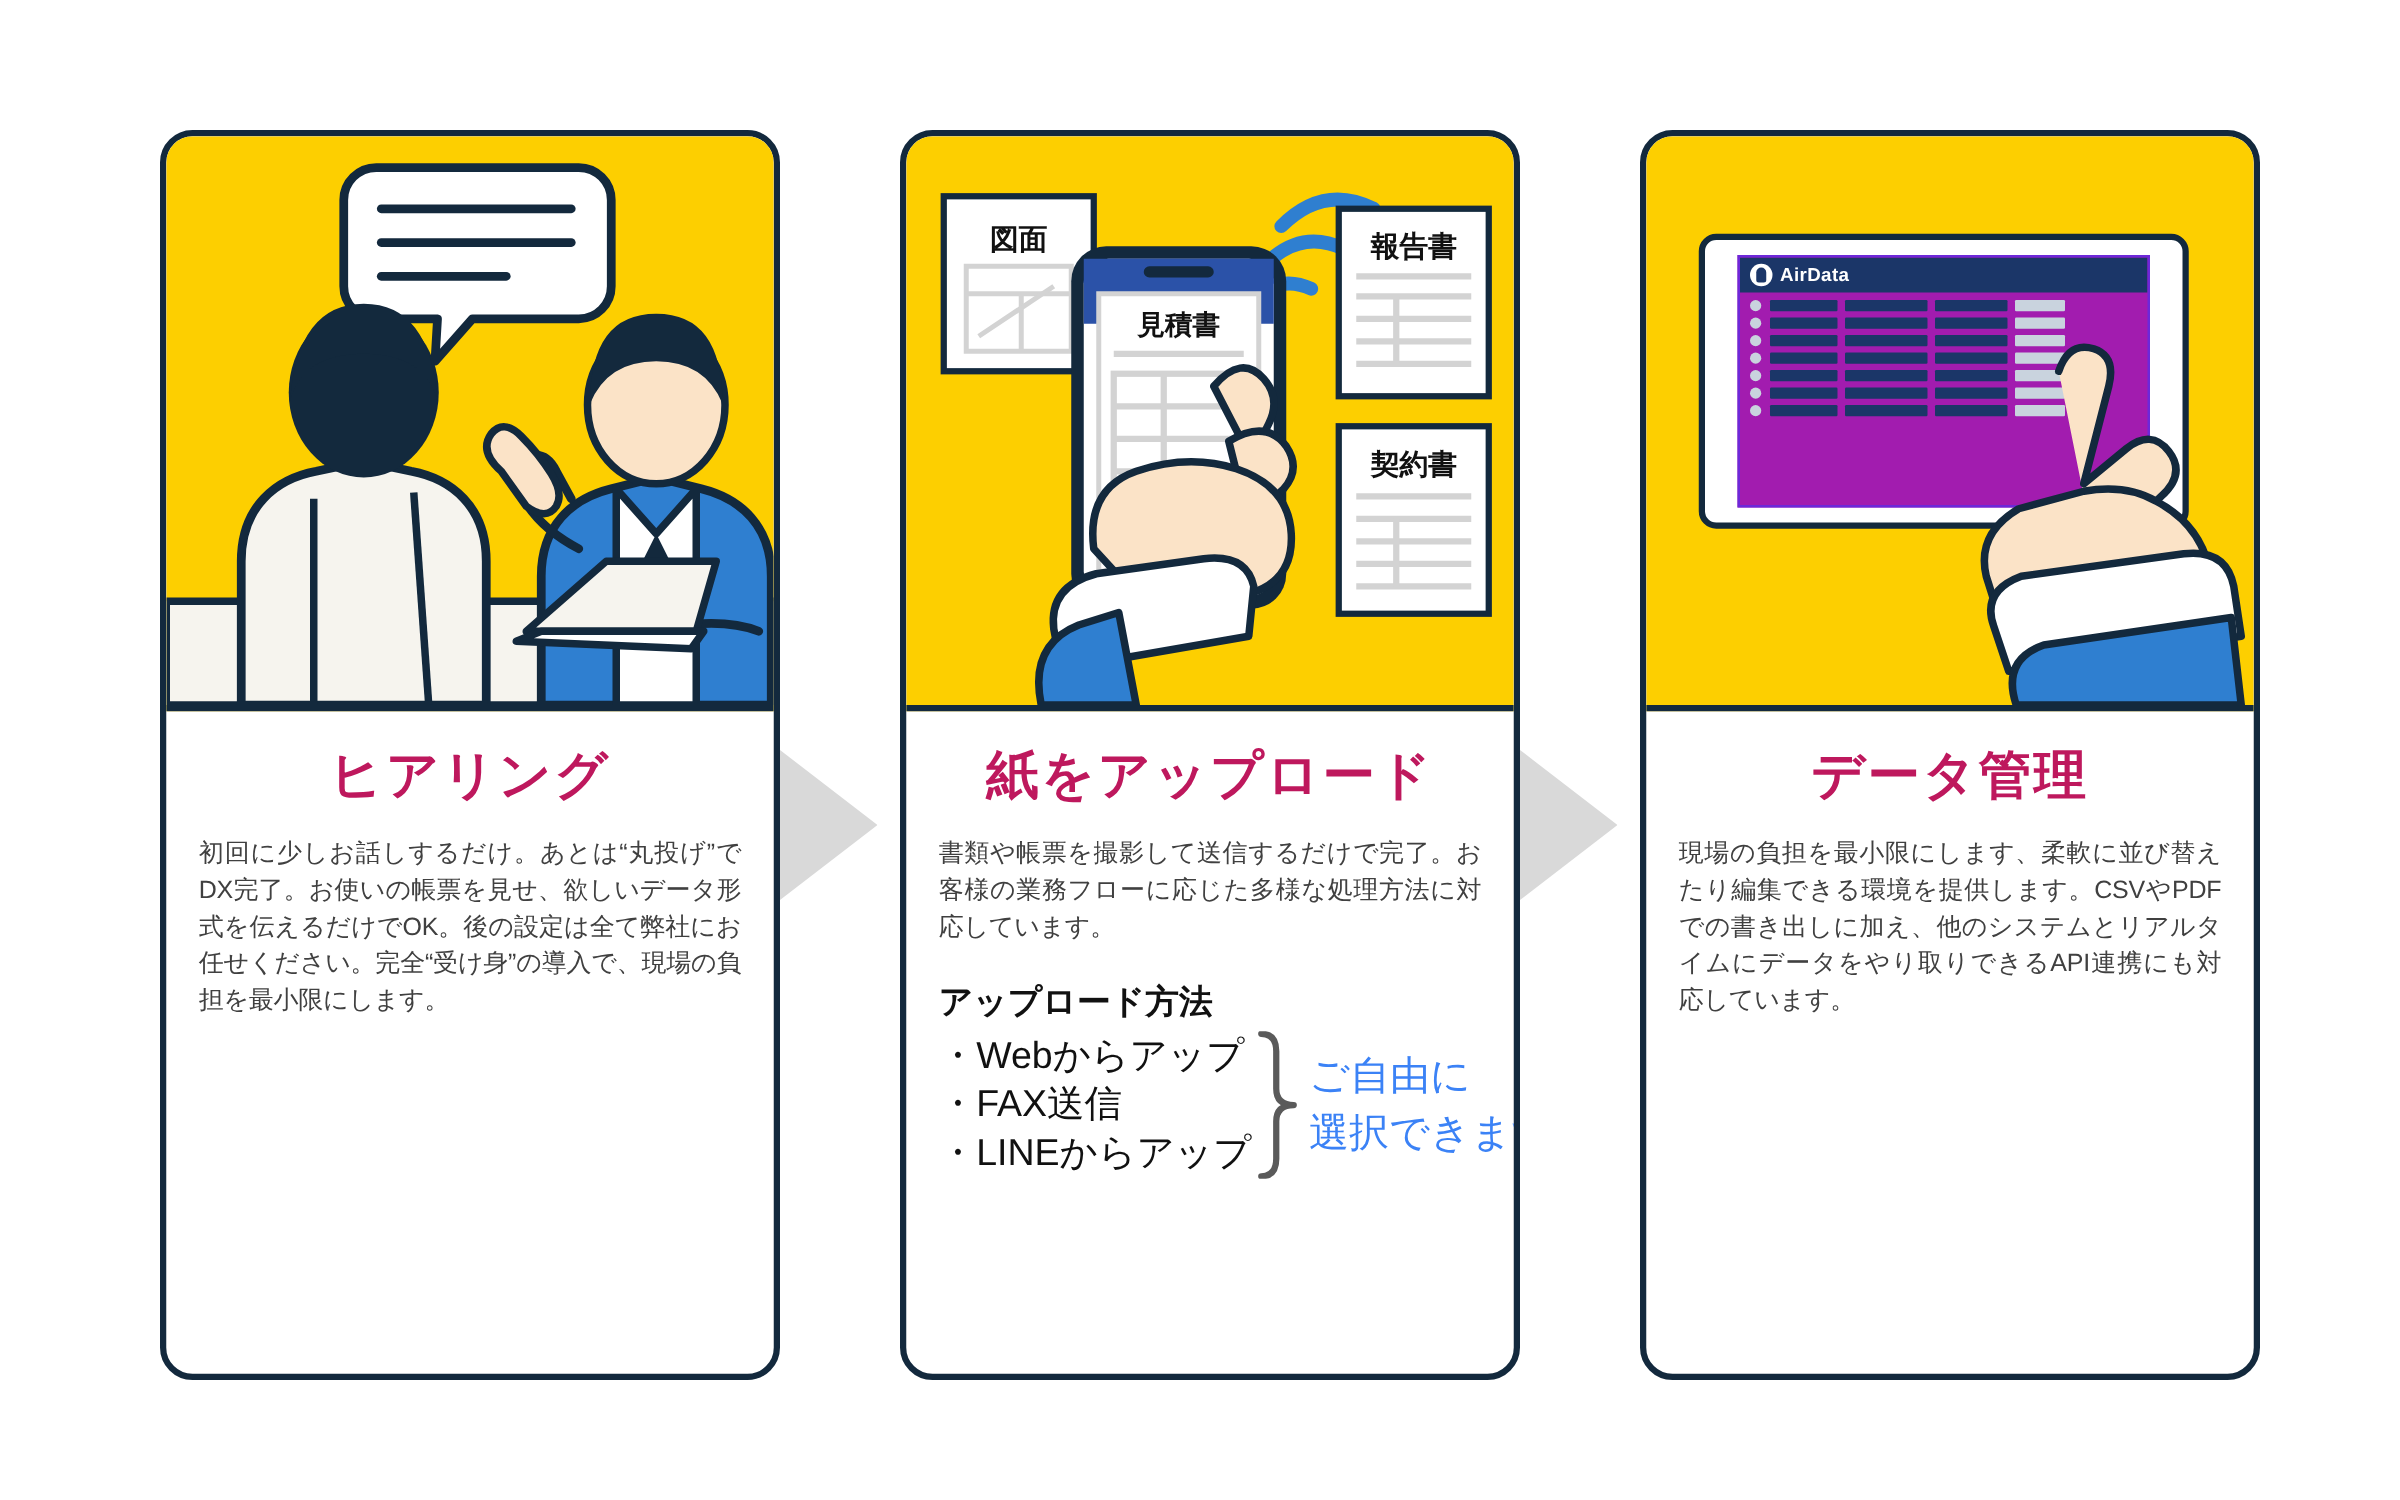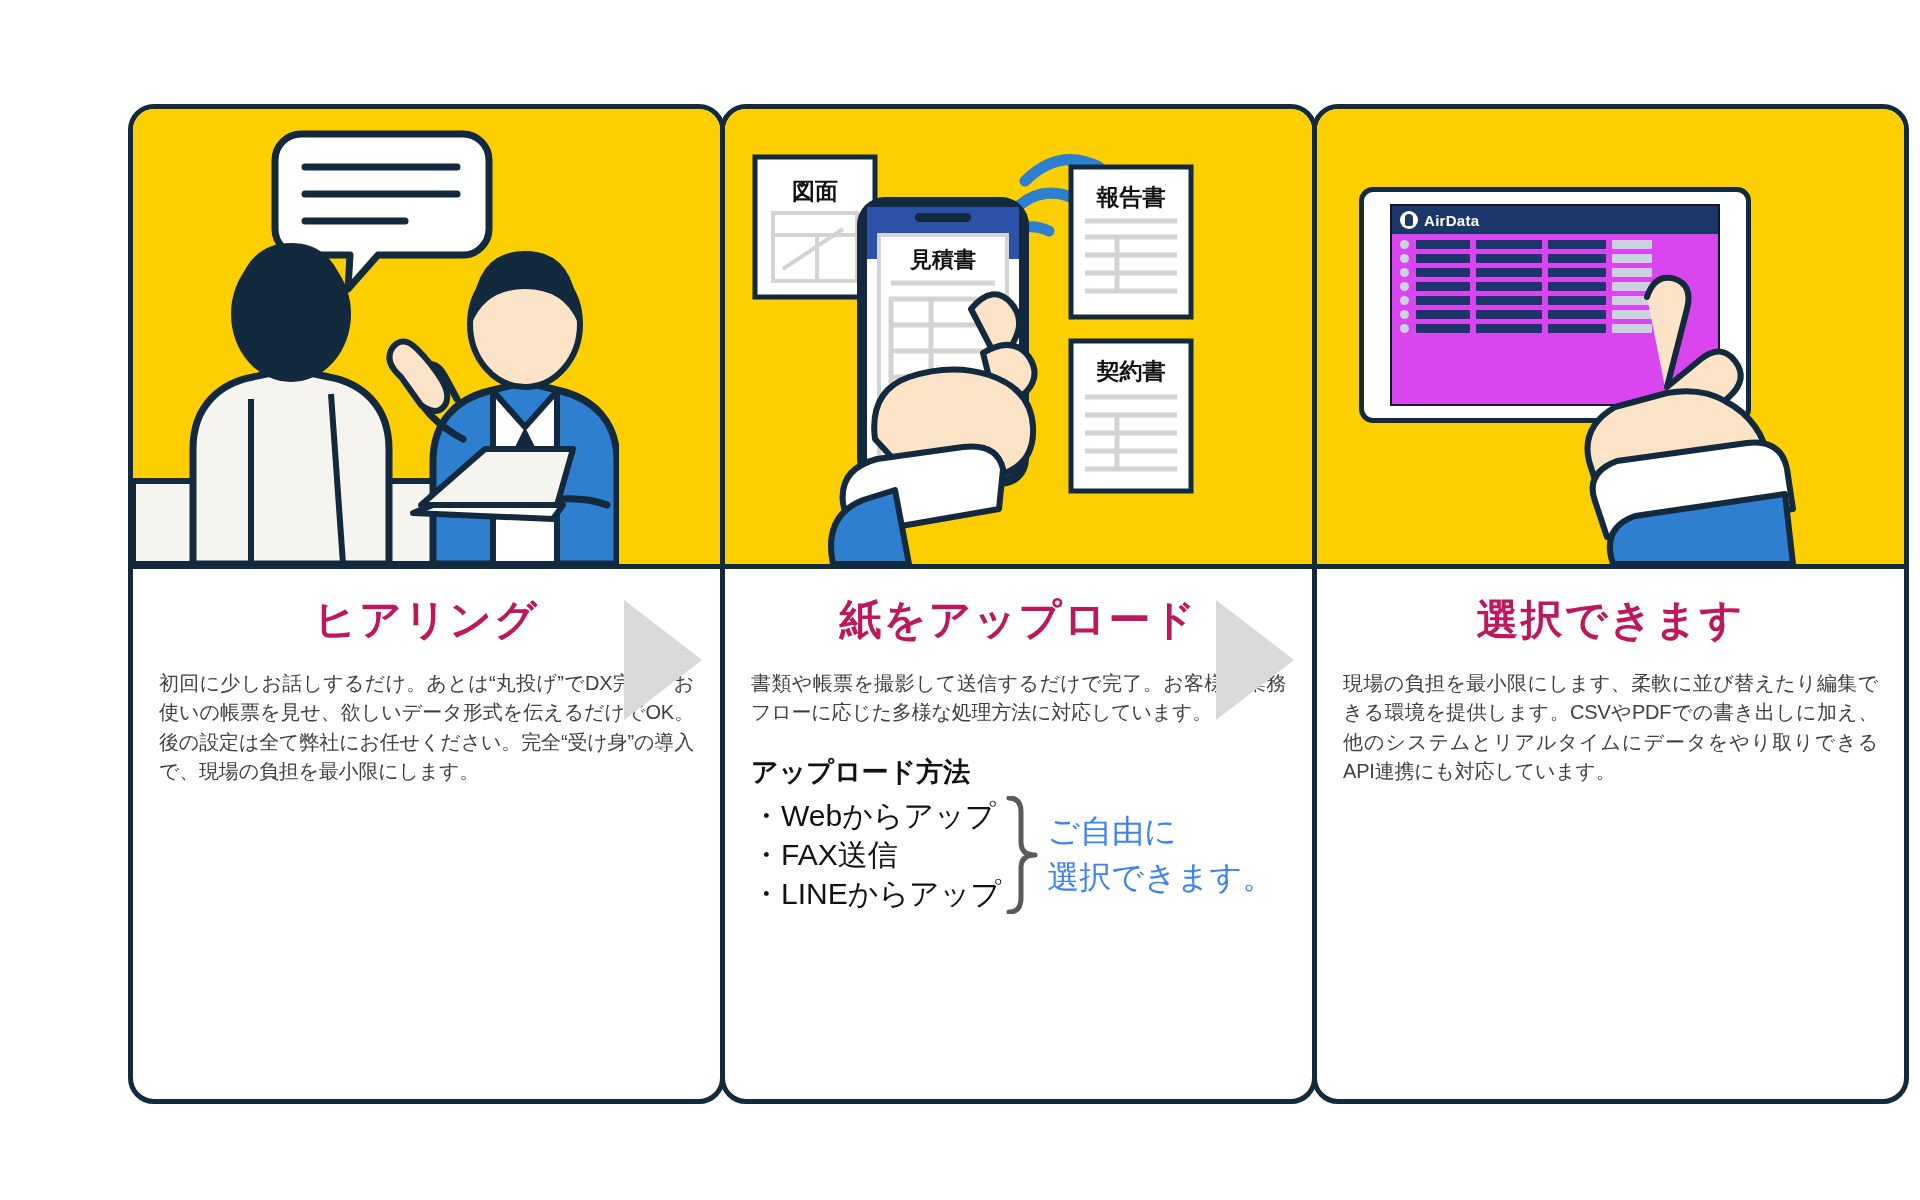--- a/index.html
+++ b/index.html
@@ -6,21 +6,21 @@
   body{
     width:1920px;height:1200px;
     background:#ffffff;
     font-family:"Liberation Sans","DejaVu Sans",sans-serif;
     overflow:hidden;
   }
   .stage{position:relative;width:1920px;height:1200px;}
 
   
   .card{
-    position:absolute;top:104px;width:597px;height:1000px;
+    position:absolute;top:104px;width:496px;height:1000px;
     border:5px solid #13293d;border-radius:26px;
     background:#ffffff;box-sizing:border-box;overflow:hidden;
     display:flex;flex-direction:column;
   }
   #card-1{left:128px;}
   #card-2{left:720px;}
   #card-3{left:1312px;}
 
   .illus{
     position:relative;width:100%;height:460px;
@@ -50,21 +50,21 @@
   .upload-heading{font-size:27px;font-weight:bold;color:#111;margin-bottom:6px;font-family:Liberation Serif, serif;}
   .upload-row{display:flex;align-items:center;}
   .upload-list{list-style:none;margin:0;padding:0;}
   .upload-list li{font-size:30px;line-height:1.3;color:#111;white-space:nowrap;}
   .brace{width:34px;height:118px;margin:0 8px 0 4px;flex:0 0 34px;}
   .free-note{font-size:32px;line-height:1.42;color:#3b82f6;white-space:nowrap;}
 
   
   .tablet{position:absolute;left:42px;top:78px;width:392px;height:236px;
           background:#ffffff;border:5px solid #13293d;border-radius:14px;box-sizing:border-box;}
-  .tab-screen{position:absolute;left:26px;top:12px;right:26px;bottom:12px;background:#d946ef;border:2px solid #0f172a;box-sizing:border-box;overflow:hidden;text-align:center;}
+  .tab-screen{position:absolute;left:26px;top:12px;right:26px;bottom:12px;background:#a21caf;border:2px solid #6d28d9;box-sizing:border-box;overflow:hidden;text-align:center;}
   .tab-header{height:28px;background:#1b3668;display:flex;align-items:center;padding-left:8px;}
   .tab-logo{width:18px;height:18px;border-radius:50%;background:#ffffff;margin-right:6px;flex:0 0 18px;position:relative;}
   .tab-logo::after{content:"";position:absolute;left:5px;top:3px;width:8px;height:12px;background:#1b3668;border-radius:4px 4px 2px 2px;}
   .tab-title{color:#ffffff;font-size:15px;font-weight:bold;letter-spacing:.3px;}
   .grid-rows{padding:6px 8px;}
   .grow{display:flex;align-items:center;margin-bottom:5px;}
   .gcell{height:9px;background:#1b3668;border-radius:1px;margin-right:6px;}
   .gdot{width:9px;height:9px;border-radius:50%;background:#c9d3de;margin-right:7px;flex:0 0 9px;}
   .gcell.light{background:#c9d3de;}
 </style>
@@ -282,18 +282,18 @@
       </div>
 
       <svg viewBox="0 0 486 455" width="486" height="455" style="display:block;position:absolute;left:0;top:0">
         <path d="M330 188 q8 -24 28 -18 q18 6 12 30 l-20 78 l34 -28 q20 -16 34 2 q14 18 -6 36 l-52 50" fill="#fbe3c7" stroke="#13293d" stroke-width="6" stroke-linejoin="round" stroke-linecap="round"></path>
         <path d="M350 284 q34 -6 58 8 q38 20 44 62 l10 54 l-166 20 l-24 -76 q-8 -34 26 -54 Z" fill="#fbe3c7" stroke="#13293d" stroke-width="6" stroke-linejoin="round"></path>
         <path d="M278 392 q-10 -28 22 -40 l130 -18 q34 -4 40 26 l6 40 l-186 28 Z" fill="#ffffff" stroke="#13293d" stroke-width="6" stroke-linejoin="round"></path>
         <path d="M296 455 q-12 -36 22 -48 l150 -22 l8 70 Z" fill="#2f7fd0" stroke="#13293d" stroke-width="6" stroke-linejoin="round"></path>
       </svg>
     </div>
     <div class="body">
-      <div class="card-title">選択できます</div>
+      <div class="card-title">データ管理</div>
       <div class="card-desc">現場の負担を最小限にします、柔軟に並び替えたり編集できる環境を提供します。CSVやPDFでの書き出しに加え、他のシステムとリアルタイムにデータをやり取りできるAPI連携にも対応しています。</div>
     </div>
   </div>
 
 </div>
 
 </body></html>

